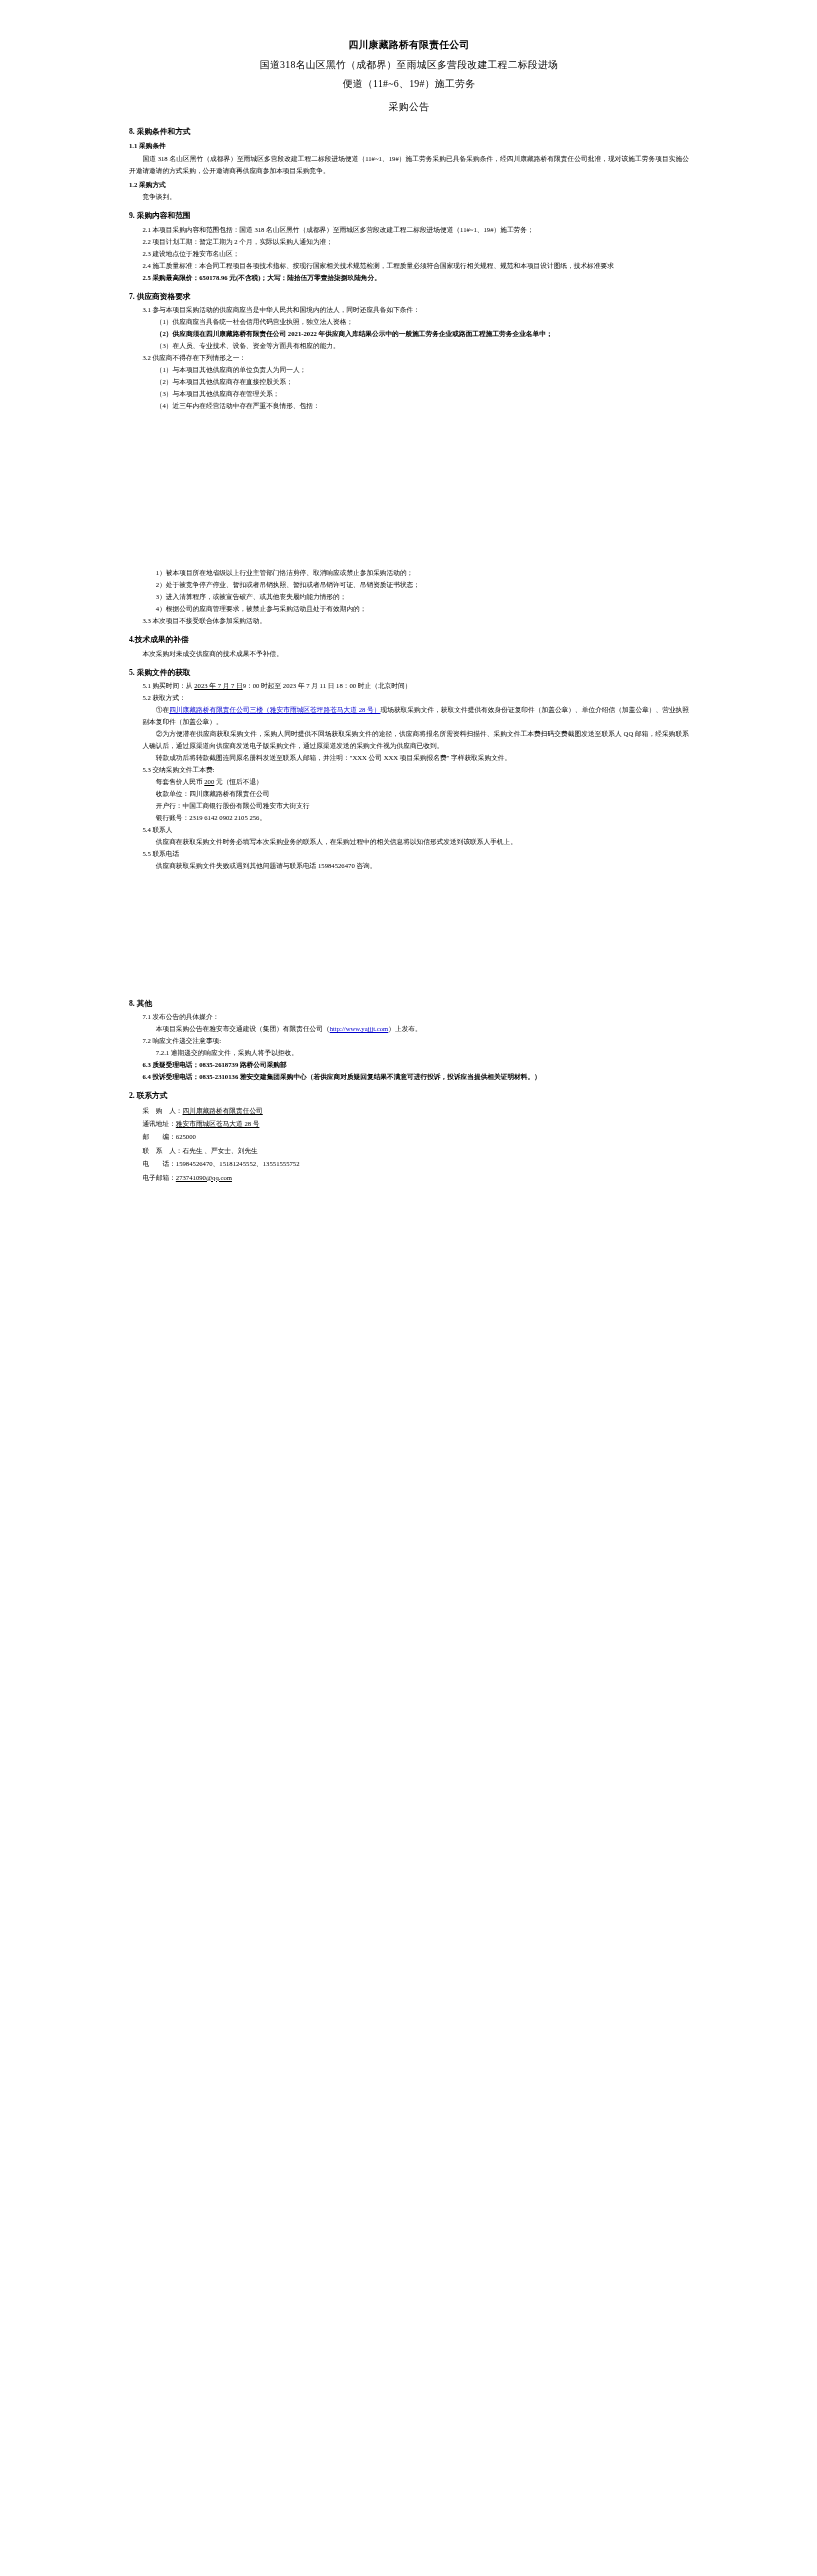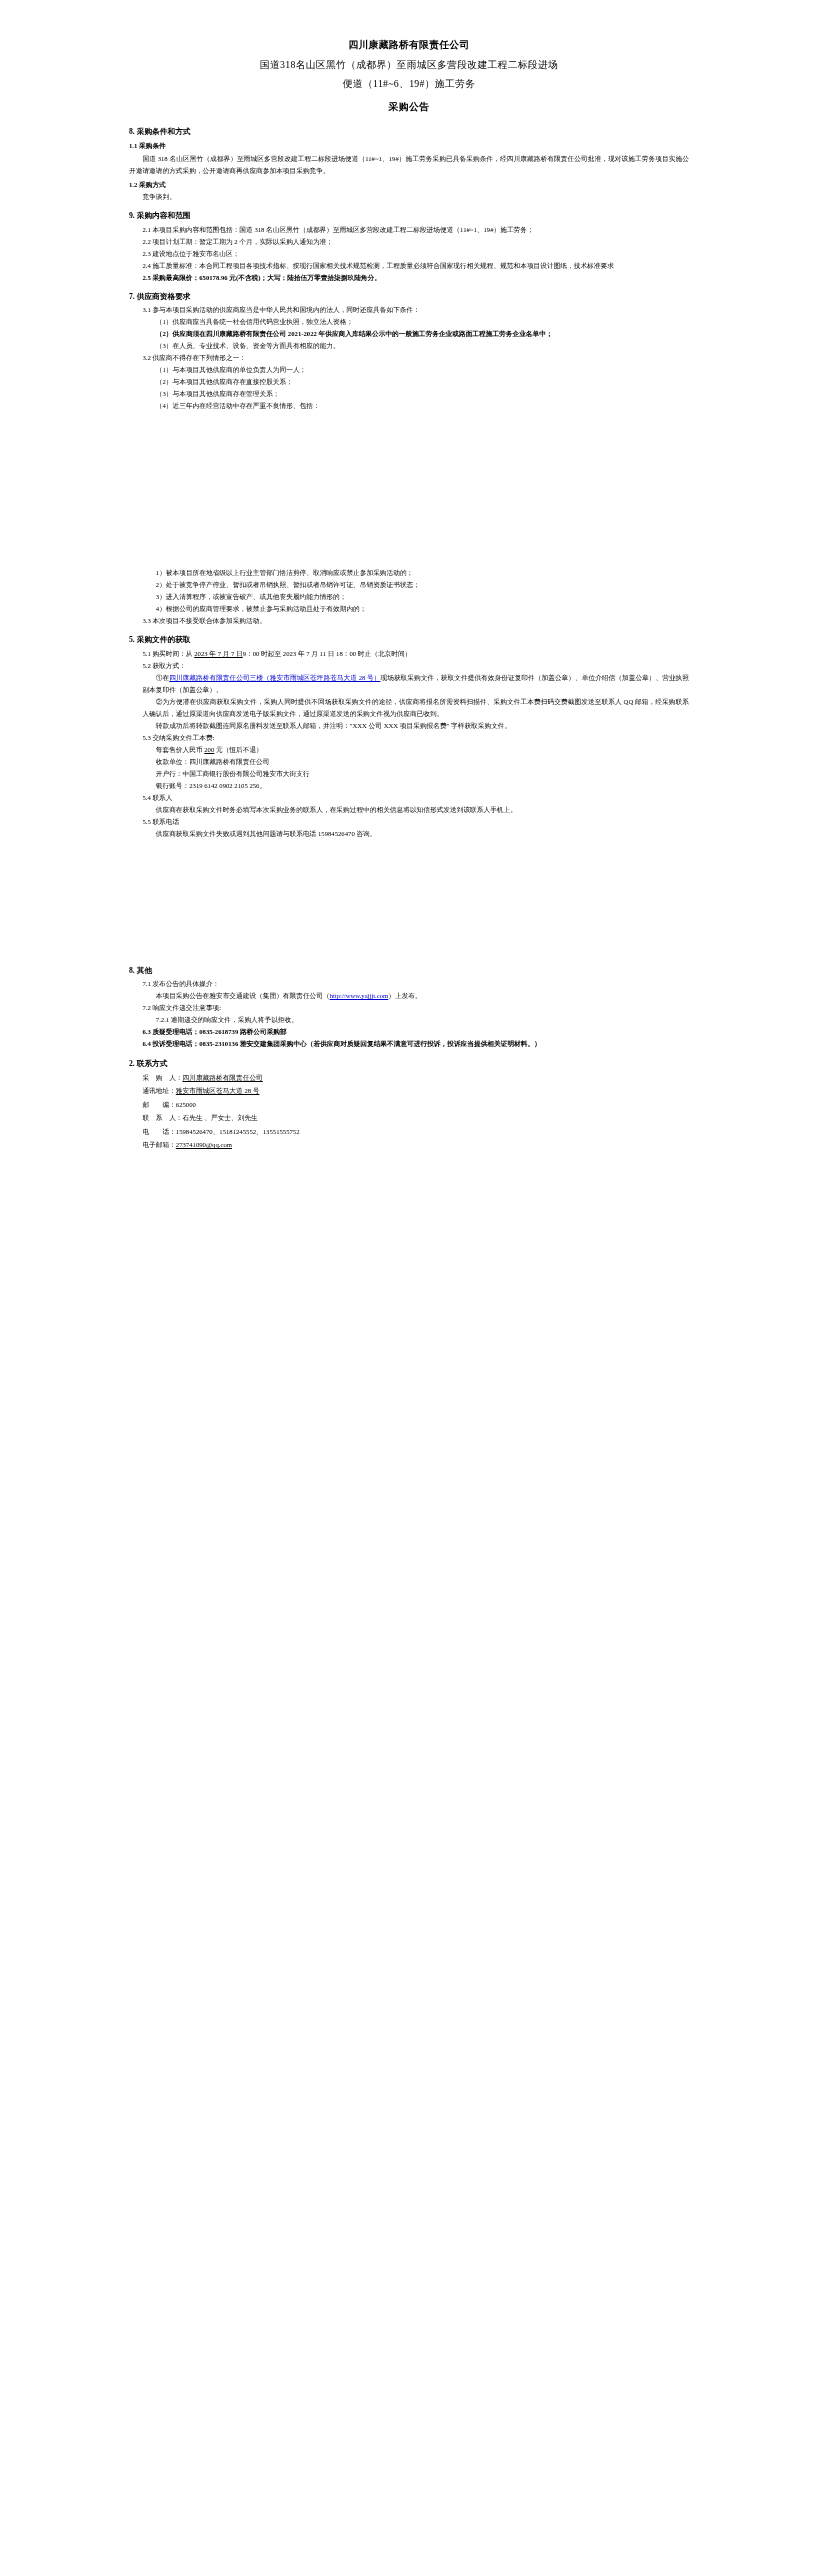--- a/index.html
+++ b/index.html
@@ -30,21 +30,21 @@
   .doc-subtitle {
     text-align: center;
     font-weight: normal;
     font-size: 9.8px;
     line-height: 17.5px;
     margin: 2.1px 0 0 0;
     letter-spacing: 0.3px;
   }
   .doc-head3 {
     text-align: center;
-    font-weight: bold;
+    font-weight: normal;
     font-size: 9.8px;
     line-height: 17.5px;
     margin: 5.2px 0 9.3px 0;
     letter-spacing: 0.5px;
   }
   .sec-title {
     font-weight: bold;
     font-size: 7.7px;
     line-height: 13.4px;
     margin: 6.2px 0 1px 0;
@@ -133,20 +133,24 @@
     <p class="para indent2">（3）与本项目其他供应商存在管理关系；</p>
     <p class="para indent2">（4）近三年内在经营活动中存在严重不良情形、包括：</p>
     <div class="spacer-xl"></div>
     <p class="para indent2">1）被本项目所在地省级以上行业主管部门恪洁剪停、取消响应或禁止参加采购活动的；</p>
     <p class="para indent2">2）处于被竞争停产停业、暂扣或者吊销执照、暂扣或者吊销许可证、吊销资质证书状态；</p>
     <p class="para indent2">3）进入清算程序，或被宣告破产、或其他丧失履约能力情形的；</p>
     <p class="para indent2">4）根据公司的应商管理要求，被禁止参与采购活动且处于有效期内的；</p>
     <p class="para indent">3.3 本次项目不接受联合体参加采购活动。</p>
   </div>
 
+  <div>
+    <div class="sec-title">4.技术成果的补偿</div>
+    <p class="para indent">本次采购对未成交供应商的技术成果不予补偿。</p>
+  </div>
 
   <div>
     <div class="sec-title">5. 采购文件的获取</div>
     <p class="para indent">5.1 购买时间：从 <span class="ul">2023 年 7 月 7 日</span>9：00 时起至 2023 年 7 月 11 日 18：00 时止（北京时间）</p>
     <p class="para indent">5.2 获取方式：</p>
     <p class="para indent2">①在<span class="link">四川康藏路桥有限责任公司三楼（雅安市雨城区苍坪路苍马大道 28 号）</span>现场获取采购文件，获取文件提供有效身份证复印件（加盖公章）、单位介绍信（加盖公章）、营业执照副本复印件（加盖公章）。</p>
     <p class="para indent2">②为方便潜在供应商获取采购文件，采购人同时提供不回场获取采购文件的途径，供应商将报名所需资料扫描件、采购文件工本费扫码交费截图发送至联系人 QQ 邮箱，经采购联系人确认后，通过原渠道向供应商发送电子版采购文件，通过原渠道发送的采购文件视为供应商已收到。</p>
     <p class="para indent2">转款成功后将转款截图连同原名册料发送至联系人邮箱，并注明："XXX 公司 XXX 项目采购报名费" 字样获取采购文件。</p>
     <p class="para indent">5.3 交纳采购文件工本费:</p>
     <p class="para indent2">每套售价人民币 <span class="ul">200</span> 元（恒后不退）</p>

